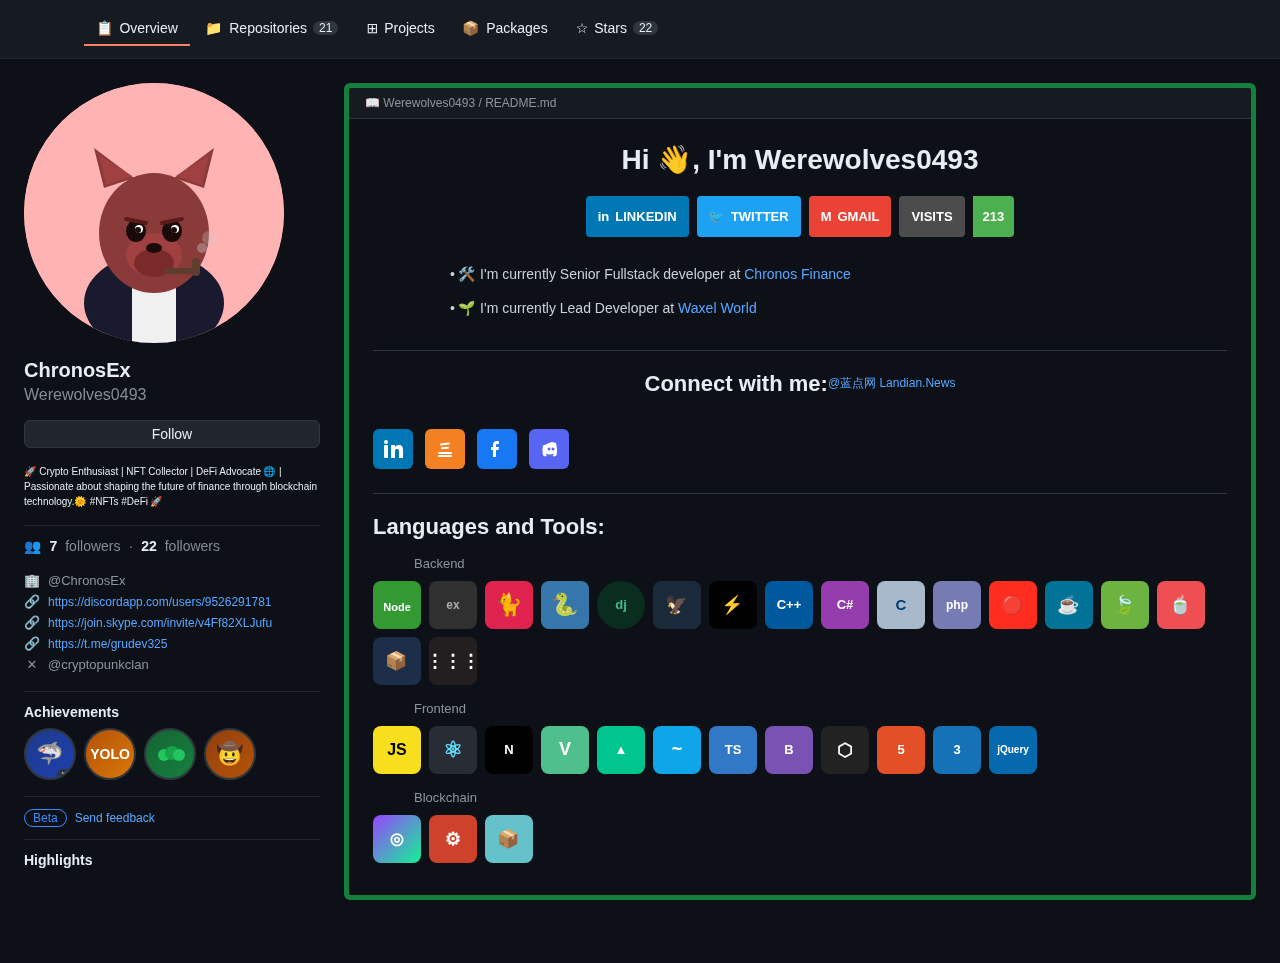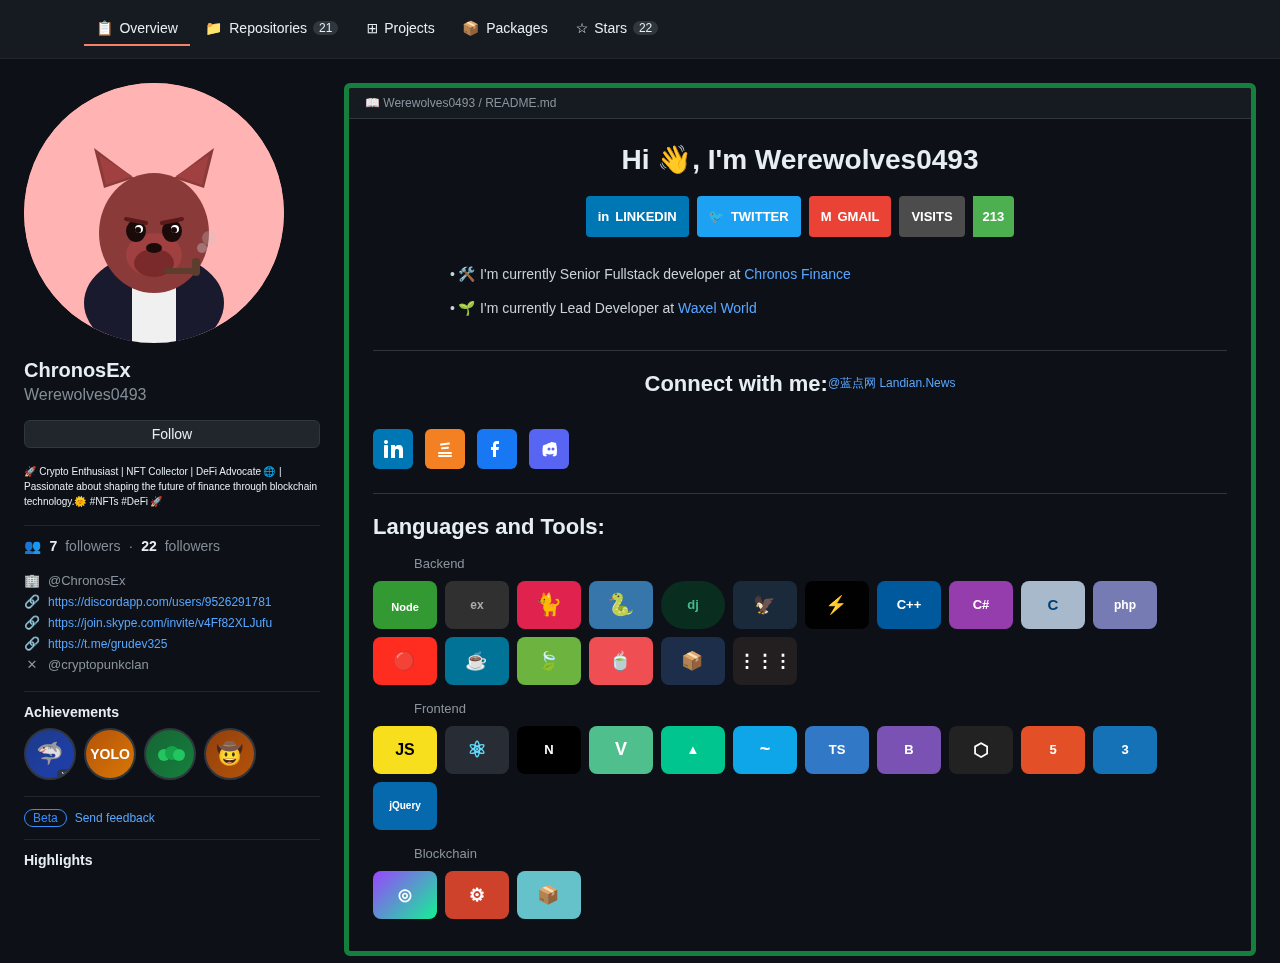--- a/index.html
+++ b/index.html
@@ -328,21 +328,21 @@
       margin-top: 16px;
       margin-left: 41px;
     }
     .tools-row {
       display: flex;
       gap: 8px;
       flex-wrap: wrap;
       margin-bottom: 8px;
     }
     .tool-icon {
-      width: 64px;
+      width: 48px;
       height: 48px;
       border-radius: 8px;
       display: flex;
       align-items: center;
       justify-content: center;
       font-size: 11px;
       font-weight: 700;
       cursor: pointer;
       overflow: hidden;
     }

